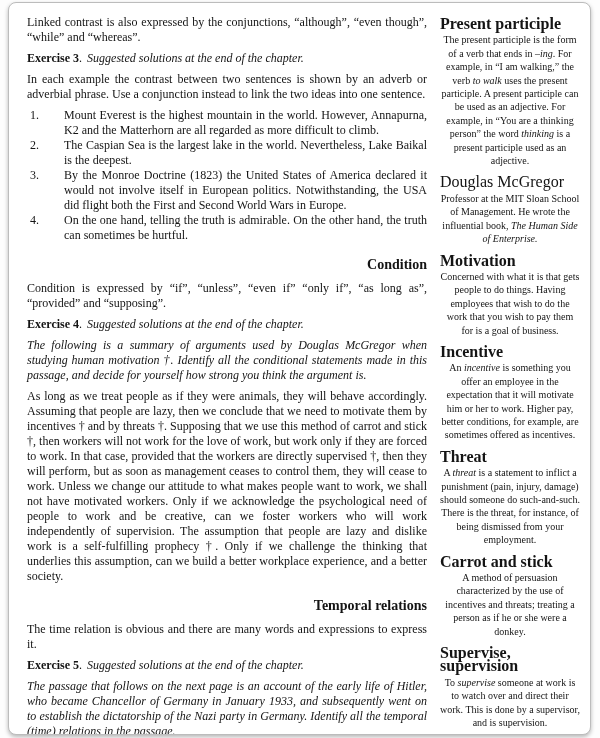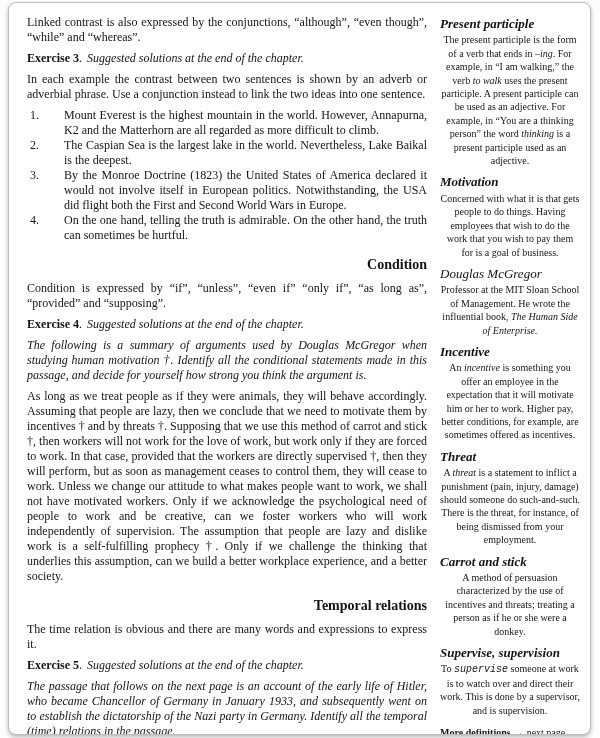--- a/index.html
+++ b/index.html
@@ -55,22 +55,21 @@
   .sidebar {
     width: 140px;
     flex: none;
     margin-left: 13px;
     font-size: 10px;
     line-height: 13.4px;
     text-align: left;
   }
   .sb-heading {
     font-weight: bold;
-    font-style: italic;
-    font-size: 13px;
+    font-size: 16px;
     margin: 8px 0 3px 0;
   }
   .sb-heading.italic-only { font-weight: normal; }
   .sb-section:first-child .sb-heading { margin-top: 2px; }
   .sb-body { margin: 0 0 2px 0; text-align: center; }
   .sb-more { margin-top: 9px; }
   .sb-more .more-label { font-weight: bold; }
   .sb-more .arrow { margin: 0 3px; }
 </style>
 </head>
@@ -127,46 +126,46 @@
     </div>
 
     <div class="sidebar">
 
       <div class="sb-section">
         <div class="sb-heading">Present participle</div>
         <div class="sb-body"><span>The present participle is the form of a verb that ends in </span><span style="font-style: italic;">–ing</span><span>.  For example, in “I am walking,” the verb </span><span style="font-style: italic;">to walk</span><span> uses the present participle.  A present participle can be used as an adjective.  For example, in “You are a thinking person” the word </span><span style="font-style: italic;">thinking</span><span> is a present participle used as an adjective.</span></div>
       </div>
 
       <div class="sb-section">
-        <div class="sb-heading">Motivation</div>
-        <div class="sb-body"><span>Concerned with what it is that gets people to do things.  Having employees that wish to do the work that you wish to pay them for is a goal of business.</span></div>
+        <div class="sb-heading italic-only">Douglas McGregor</div>
+        <div class="sb-body"><span>Professor at the MIT Sloan School of Management.  He wrote the influential book, </span><span style="font-style: italic;">The Human Side of Enterprise.</span></div>
       </div>
 
       <div class="sb-section">
-        <div class="sb-heading italic-only">Douglas McGregor</div>
-        <div class="sb-body"><span>Professor at the MIT Sloan School of Management.  He wrote the influential book, </span><span style="font-style: italic;">The Human Side of Enterprise.</span></div>
+        <div class="sb-heading">Motivation</div>
+        <div class="sb-body"><span>Concerned with what it is that gets people to do things.  Having employees that wish to do the work that you wish to pay them for is a goal of business.</span></div>
       </div>
 
       <div class="sb-section">
         <div class="sb-heading">Incentive</div>
         <div class="sb-body"><span>An </span><span style="font-style: italic;">incentive</span><span> is something you offer an employee in the expectation that it will motivate him or her to work.  Higher pay, better conditions, for example, are sometimes offered as incentives.</span></div>
       </div>
 
       <div class="sb-section">
         <div class="sb-heading">Threat</div>
         <div class="sb-body"><span>A </span><span style="font-style: italic;">threat</span><span> is a statement to inflict a punishment (pain, injury, damage) should someone do such-and-such.  There is the threat, for instance, of being dismissed from your employment.</span></div>
       </div>
 
       <div class="sb-section">
         <div class="sb-heading">Carrot and stick</div>
         <div class="sb-body"><span>A method of persuasion characterized by the use of incentives and threats; treating a person as if he or she were a donkey.</span></div>
       </div>
 
       <div class="sb-section">
         <div class="sb-heading">Supervise, supervision</div>
-        <div class="sb-body"><span>To </span><span style="font-style: italic; font-family: Liberation Mono, monospace;">supervise</span><span> someone at work is to watch over and direct their work.  This is done by a supervisor, and is supervision.</span></div>
+        <div class="sb-body"><span>To </span><span style="font-style: italic;">supervise</span><span> someone at work is to watch over and direct their work.  This is done by a supervisor, and is supervision.</span></div>
       </div>
 
       <div class="sb-more"><span class="more-label">More definitions</span><span class="arrow">→</span><span>next page</span></div>
 
     </div>
   </div>
 </div>
 
 </body></html>

